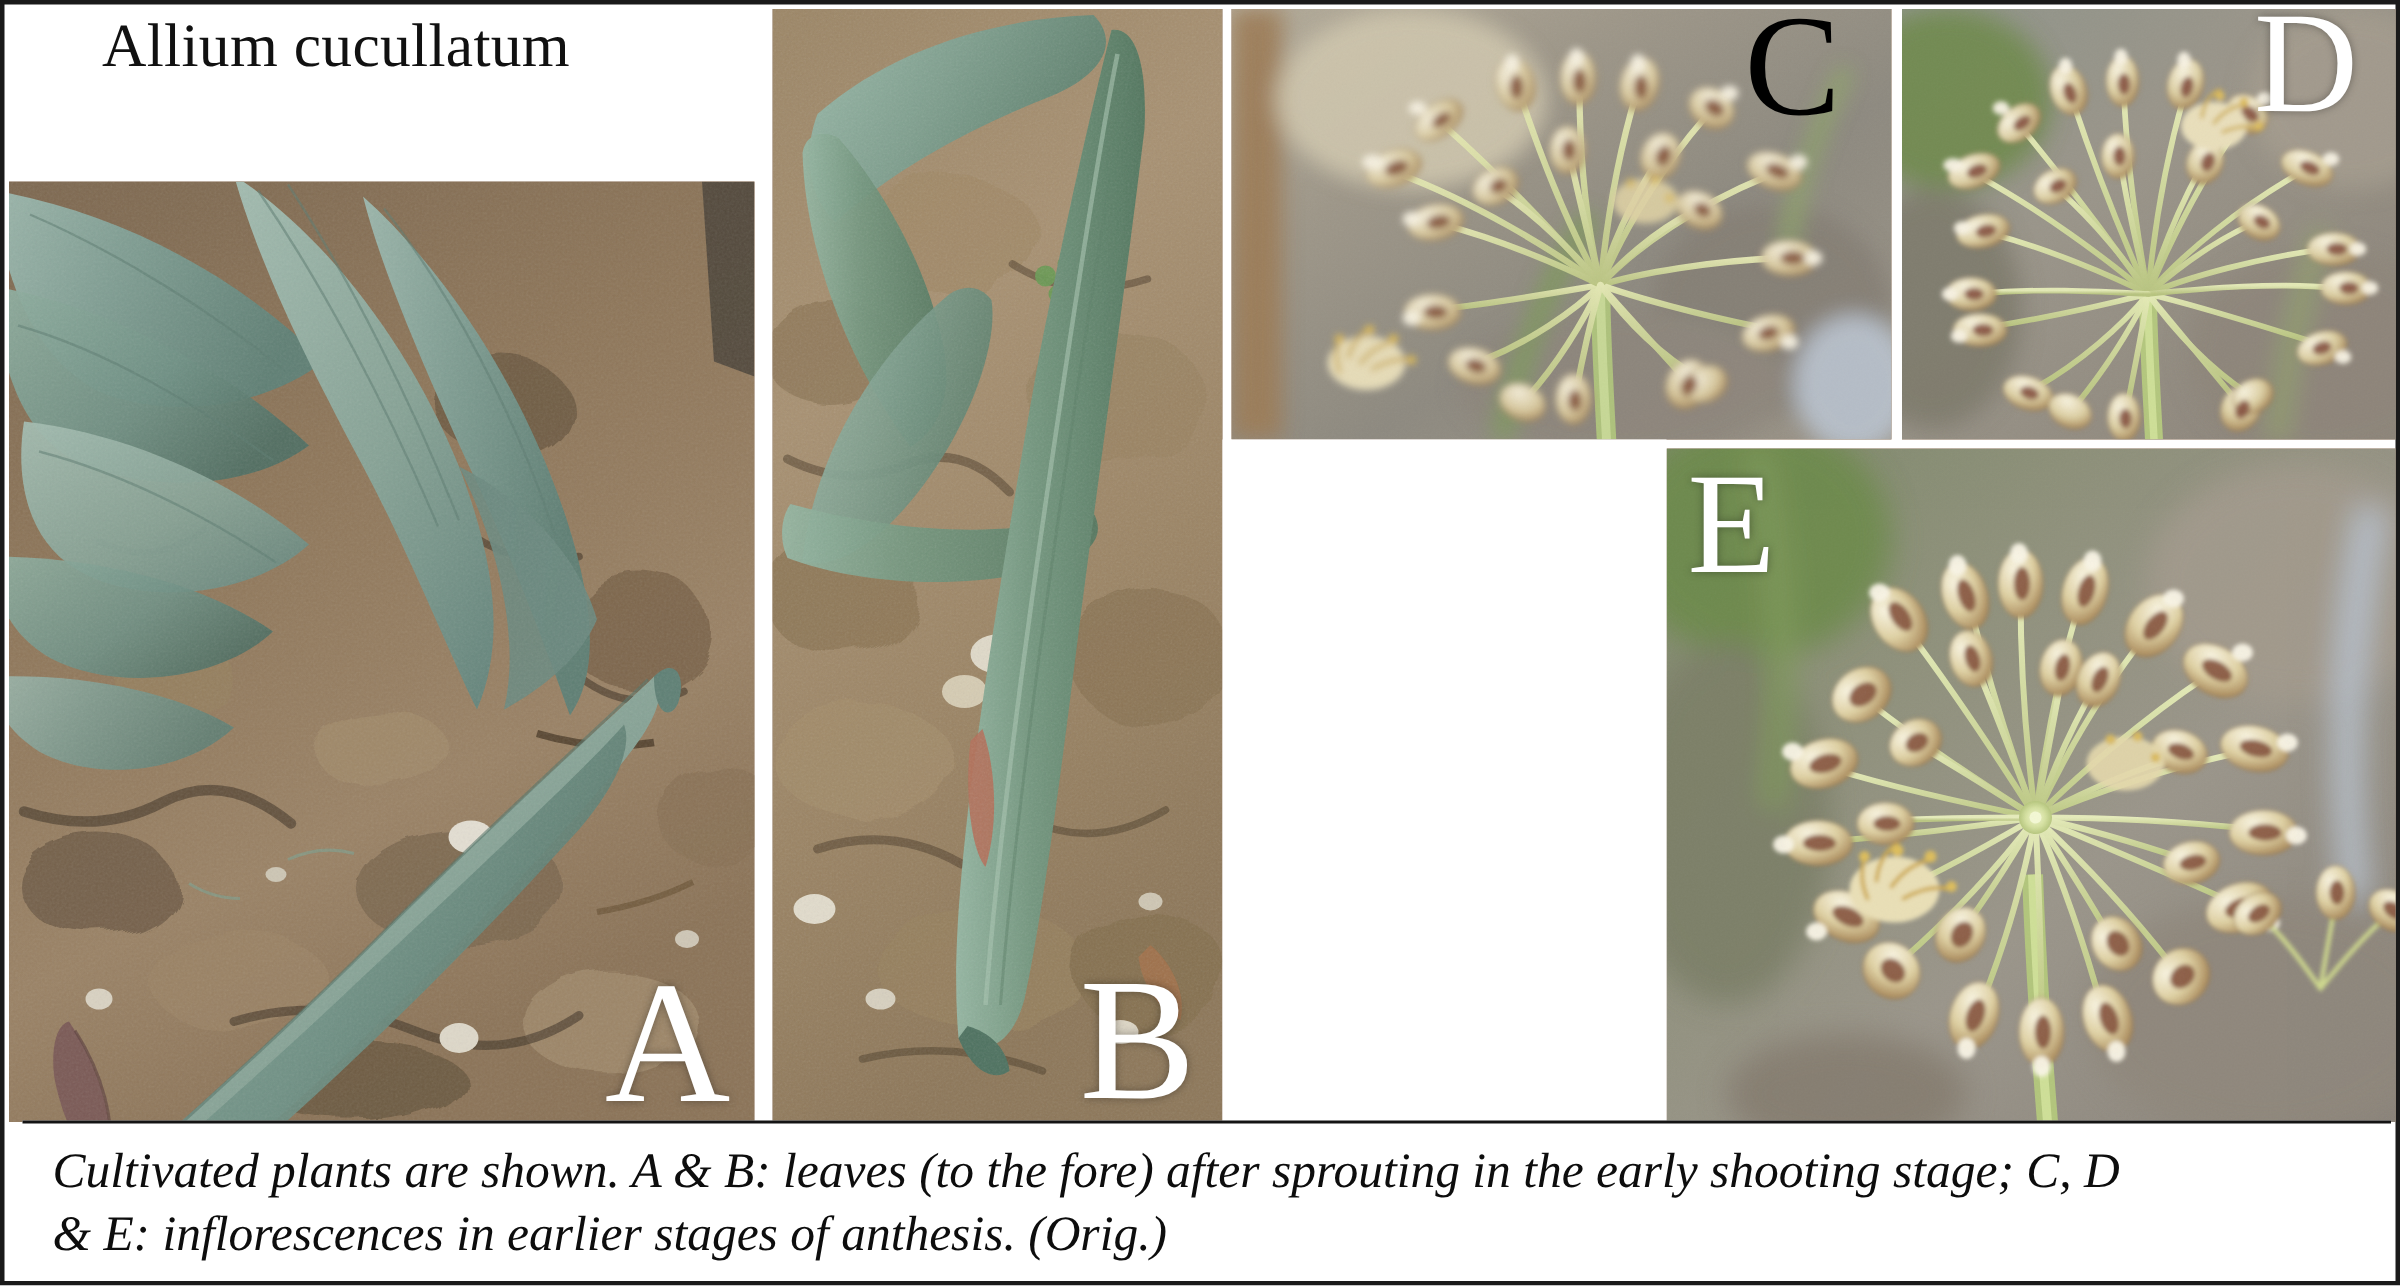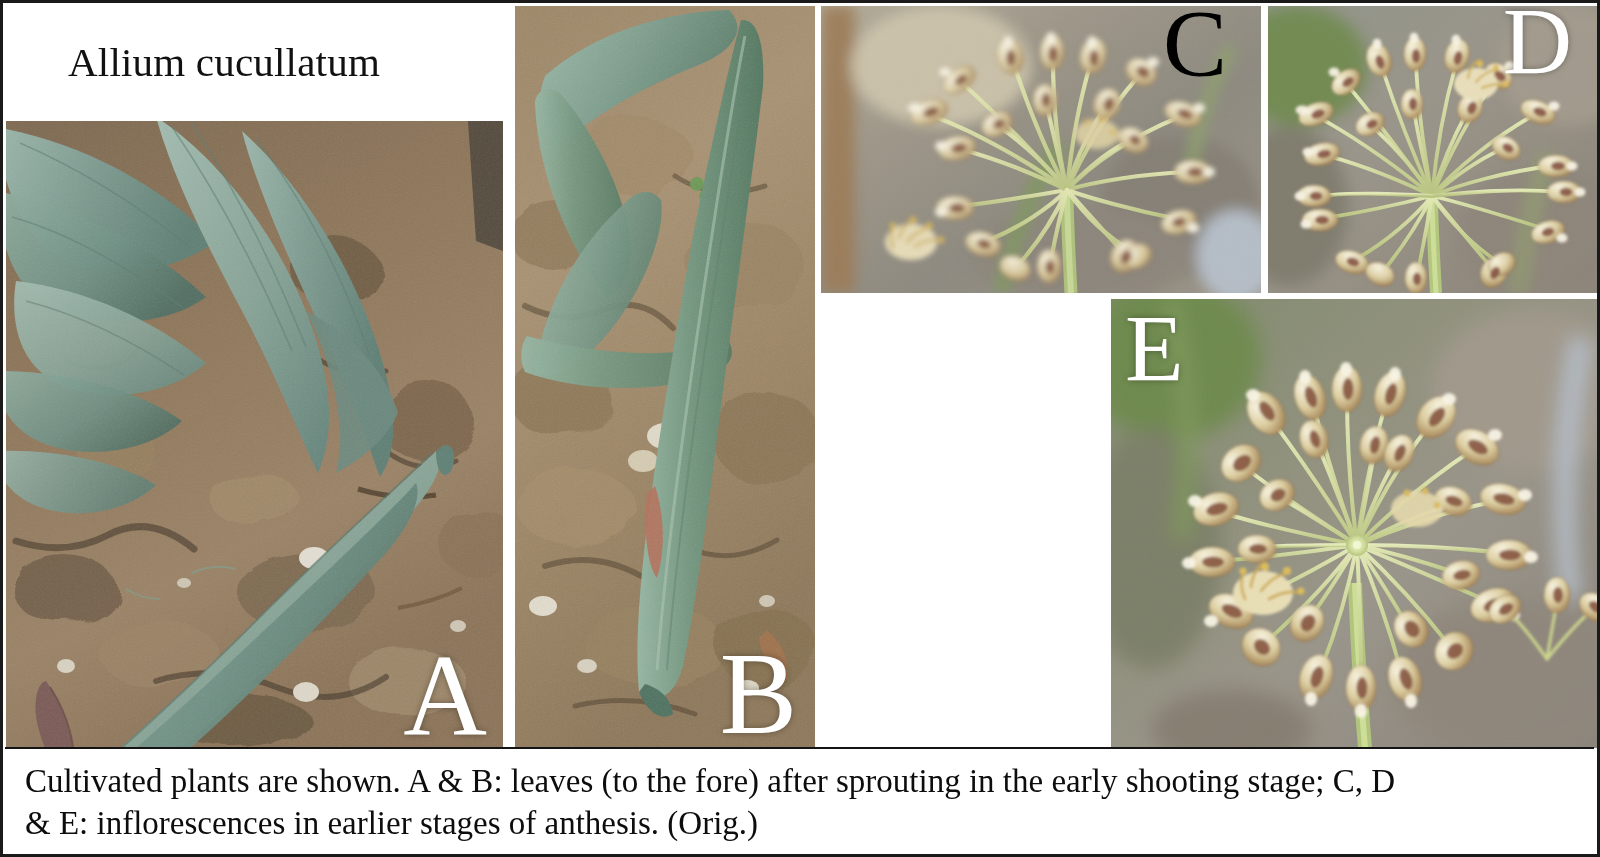--- a/index.html
+++ b/index.html
@@ -24,33 +24,33 @@
     line-height:1;
     pointer-events:none;
     user-select:none;
   }
   .plabel.white{color:#ffffff;text-shadow:0 0 6px rgba(0,0,0,.35);}
   .plabel.black{color:#000000;}
 
   
   #title-band{
     position:absolute;left:3px;top:3px;width:497px;height:112px;
-    background:#ffffff;display:flex;align-items:center;
+    background:#ffffff;display:flex;
     box-sizing:border-box;padding-left:62px;
   }
   #title-text{
     font-family:"Liberation Serif",serif;
     font-size:41px;color:#111;letter-spacing:.2px;white-space:nowrap;
   }
 
   
   #caption{
-    position:absolute;left:2px;right:3px;bottom:3px;height:104px;
+    position:absolute;left:12px;right:3px;bottom:3px;height:104px;
     background:#ffffff;border-top:2px solid #141414;
-    box-sizing:border-box;padding:12px 16px 0 20px;
+    box-sizing:border-box;padding:12px 16px 0 20px;font-style:italic;
   }
   #caption p{
     margin:0;font-family:"Liberation Serif",serif;
     font-size:33px;line-height:1.26;color:#0d0d0d;
     white-space:pre-line;
   }
 
   
   .gutter{position:absolute;background:#ffffff;}
 </style>

